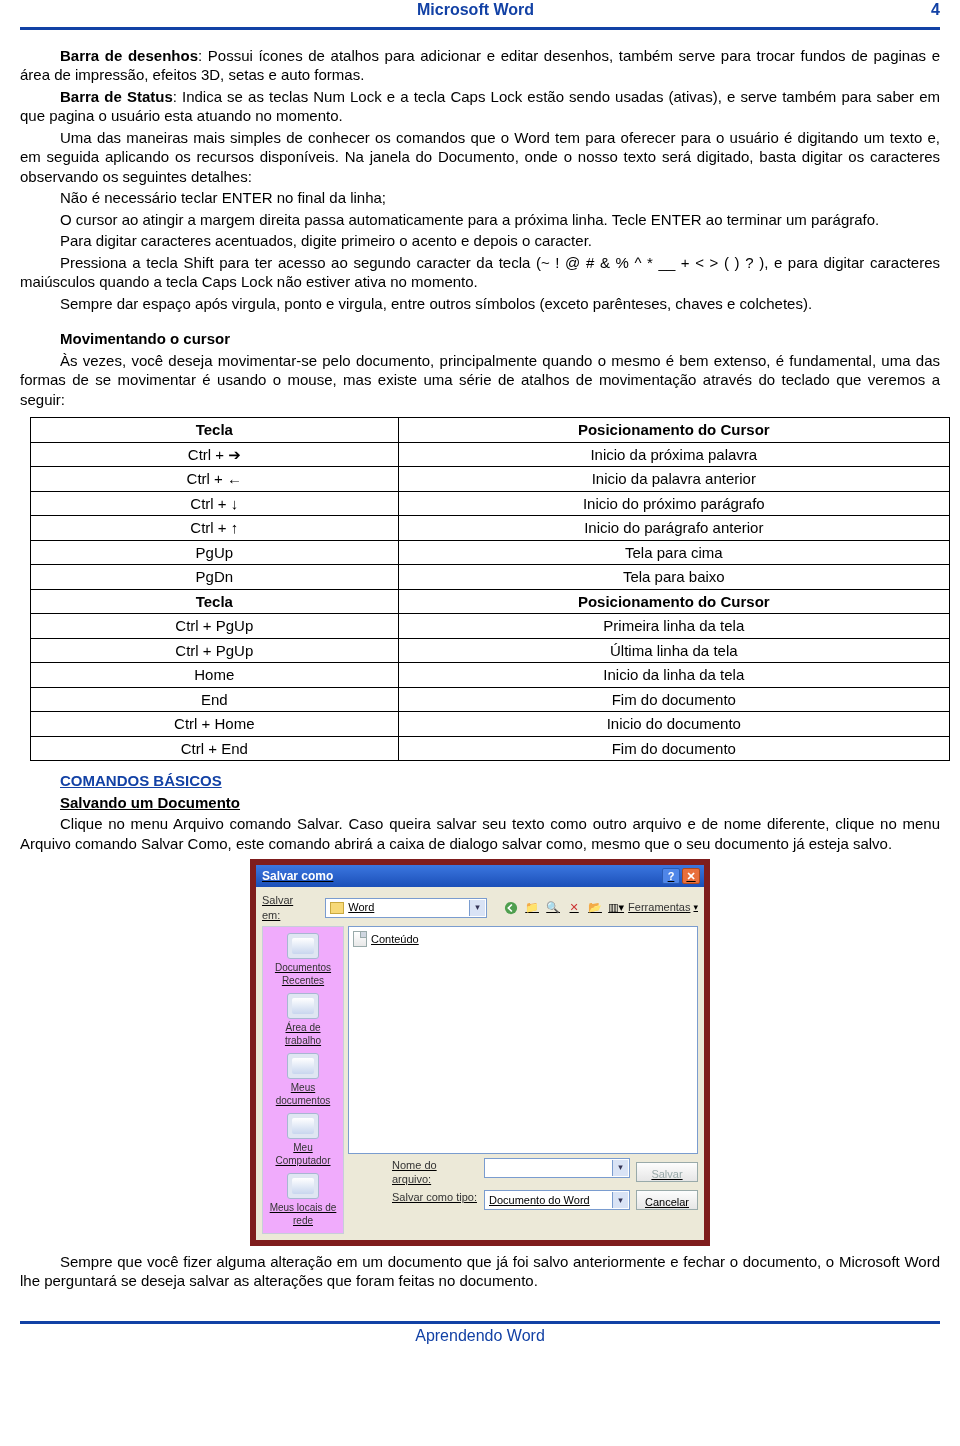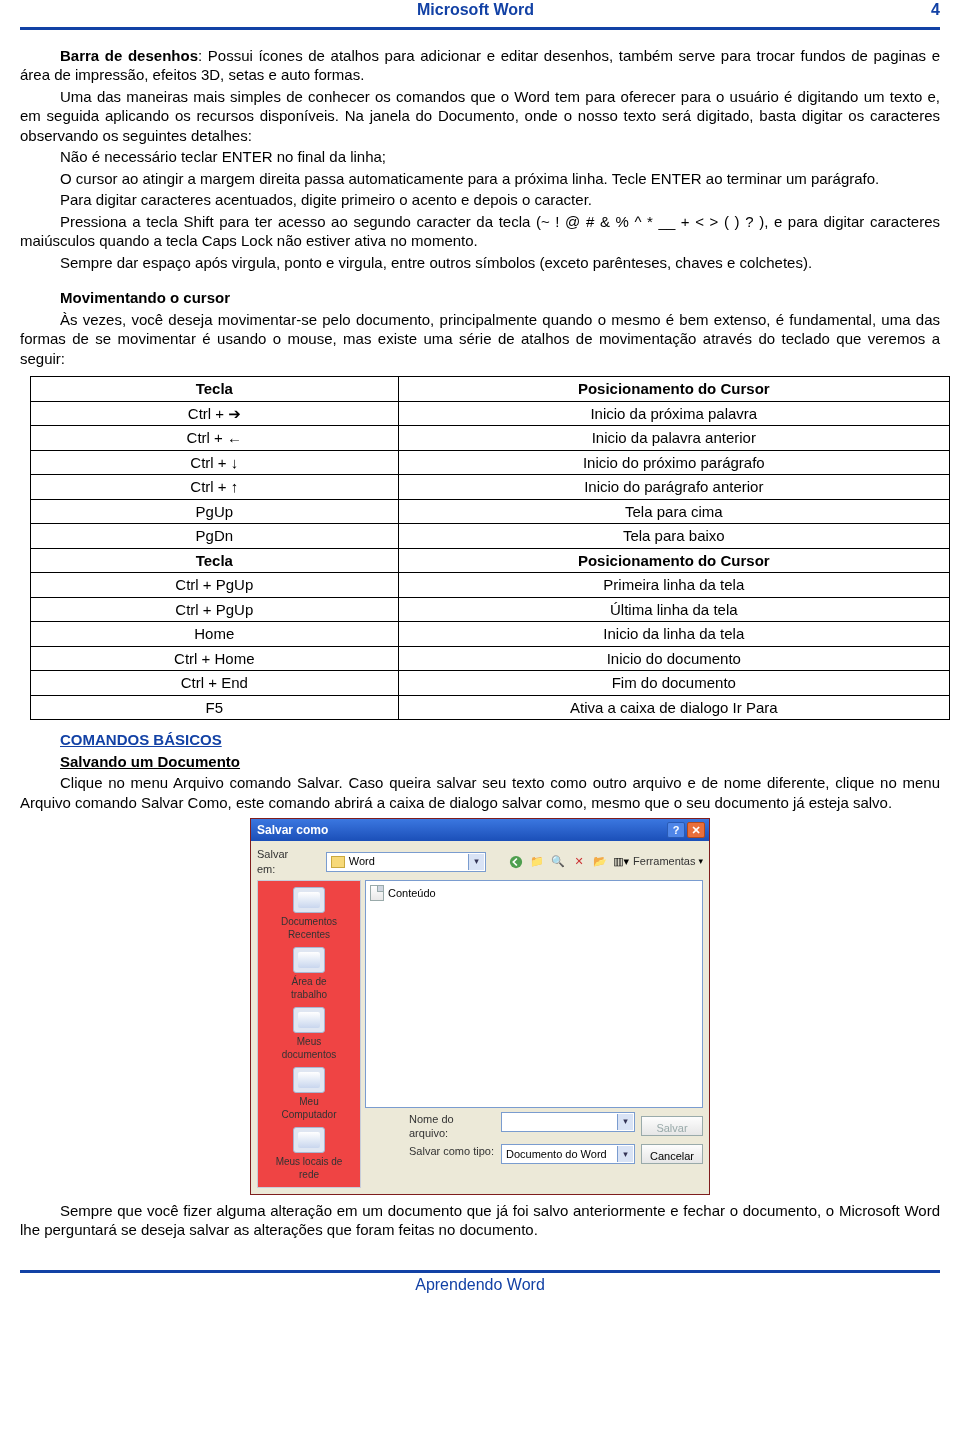--- a/index.html
+++ b/index.html
@@ -12,36 +12,36 @@
   .para { margin-bottom: 2px; text-align: justify; }
   .indent { text-indent: 40px; }
   .sp { height: 14px; }
   .bold { font-weight: bold; }
   table.keys { width: 100%; border-collapse: collapse; margin: 8px 10px 10px; }
   table.keys td { border: 1px solid #000; padding: 2px 6px; text-align: center; font-size: 15px; }
   table.keys td:first-child { width: 40%; }
   .secthdr { text-decoration: underline; color: #1241a5; font-weight: bold; }
   .subhdr { font-weight: bold; text-decoration: underline; }
   .dlg-wrap { display: flex; justify-content: center; margin: 6px 0; }
-  .dlg { width: 460px; border: 1px solid #7f1d1d; background: #ece9d8; font-size: 11px; color: #000; }
+  .dlg { width: 460px; border: 6px solid #7f1d1d; background: #ece9d8; font-size: 11px; color: #000; text-decoration: underline; }
   .dlg-titlebar { height: 22px; background: linear-gradient(#3b77e0,#1b4fb8); color: #fff; display: flex; align-items: center; padding: 0 4px; }
   .dlg-titlebar .ttl { flex: 1; font-size: 12px; font-weight: bold; padding-left: 2px; }
   .dlg-titlebar .winbtn { width: 18px; height: 16px; margin-left: 2px; background: #e96f3c; border: 1px solid #b04a1e; display: flex; align-items: center; justify-content: center; color: #fff; font-size: 11px; font-weight: bold; border-radius: 2px; }
   .dlg-titlebar .winbtn.help { background: #4f86e8; border-color: #2a5bb4; }
   .dlg-body { padding: 6px; }
-  .dlg-row { display: flex; align-items: center; gap: 21px; margin-bottom: 4px; }
+  .dlg-row { display: flex; align-items: center; gap: 15px; margin-bottom: 4px; }
   .dlg-label { font-size: 11px; color: #333; }
   .combo, .txtinput { height: 20px; background: #fff; border: 1px solid #7a9ccf; font-size: 11px; display: flex; align-items: center; padding: 0 4px; position: relative; }
   .combo .arrow { position: absolute; right: 1px; top: 1px; bottom: 1px; width: 16px; background: #d9e3f5; border-left: 1px solid #7a9ccf; display: flex; align-items: center; justify-content: center; font-size: 9px; color: #335; }
   .folder-combo .foldericon { width: 14px; height: 12px; background: #f7d978; border: 1px solid #caa93f; margin-right: 4px; }
   .toolbar-icons { display: flex; gap: 3px; align-items: center; }
   .tb { width: 18px; height: 18px; border: 1px solid transparent; display: flex; align-items: center; justify-content: center; font-size: 11px; }
   .tb.back svg { width: 14px; height: 14px; }
   .dlg-main { display: flex; gap: 4px; }
-  .places { width: 104px; background: #ef4444; border: 1px solid #c7cdd9; display: flex; flex-direction: column; align-items: center; padding: 4px 0; gap: 2px; }
+  .places { width: 82px; background: #f0abfc; border: 1px solid #c7cdd9; display: flex; flex-direction: column; align-items: center; padding: 4px 0; gap: 2px; }
   .place { width: 72px; display: flex; flex-direction: column; align-items: center; font-size: 10px; text-align: center; color: #333; padding: 2px 0; }
   .place .ico { width: 32px; height: 26px; margin-bottom: 2px; background: #dfe6f2; border: 1px solid #a8b6d2; border-radius: 3px; position: relative; }
   .place .ico::after { content:""; position:absolute; inset:4px; background: linear-gradient(#fff,#c8d6ee); border-radius: 2px; }
   .filearea { flex: 1; }
   .filelist { height: 228px; background: #fff; border: 1px solid #7a9ccf; padding: 4px; display: flex; flex-direction: column; gap: 2px; }
   .file-line { display: flex; align-items: center; gap: 4px; font-size: 11px; }
   .file-line .fico { width: 14px; height: 16px; background: linear-gradient(#fff,#e8e8e8); border: 1px solid #9aa; position: relative; }
   .file-line .fico::before { content:""; position:absolute; top:0; right:0; width:5px; height:5px; background:#cfd6e0; border-left:1px solid #9aa; border-bottom:1px solid #9aa; }
   .bottom-row { display: flex; align-items: center; gap: 6px; margin-top: 4px; }
   .bottom-row .field { flex: 1; display: flex; align-items: flex-start; gap: 6px; margin-left: 44px; }
@@ -59,20 +59,23 @@
   <span class="pgno">4</span>
 </div>
 <div class="top-rule"></div>
 
 <div class="content">
 
   <div class="para indent">
     <span class="bold">Barra de desenhos</span><span>: Possui ícones de atalhos para adicionar e editar desenhos, também serve para trocar fundos de paginas e área de impressão, efeitos 3D, setas e auto formas.</span>
   </div>
 
+  <div class="para indent">
+    <span class="bold">Barra de Status</span><span>: Indica se as teclas Num Lock e a tecla Caps Lock estão sendo usadas (ativas), e serve também para saber em que pagina o usuário esta atuando no momento.</span>
+  </div>
 
   <div class="para indent">Uma das maneiras mais simples de conhecer os comandos que o Word tem para oferecer para o usuário é digitando um texto e, em seguida aplicando os recursos disponíveis. Na janela do Documento, onde o nosso texto será digitado, basta digitar os caracteres observando os seguintes detalhes:</div>
   <div class="para indent">Não é necessário teclar ENTER no final da linha;</div>
   <div class="para indent">O cursor ao atingir a margem direita passa automaticamente para a próxima linha. Tecle ENTER ao terminar um parágrafo.</div>
   <div class="para indent">Para digitar caracteres acentuados, digite primeiro o acento e depois o caracter.</div>
   <div class="para indent">Pressiona a tecla Shift para ter acesso ao segundo caracter da tecla (~ ! @ # &amp; % ^ * __ + &lt; &gt; ( ) ? ), e para digitar caracteres maiúsculos quando a tecla Caps Lock não estiver ativa no momento.</div>
   <div class="para indent">Sempre dar espaço após virgula, ponto e virgula, entre outros símbolos (exceto parênteses, chaves e colchetes).</div>
 
   <div class="sp"></div>
 
@@ -121,30 +124,30 @@
         </tr>
         <tr>
           <td>Ctrl + PgUp</td>
           <td>Última linha da tela</td>
         </tr>
         <tr>
           <td>Home</td>
           <td>Inicio da linha da tela</td>
         </tr>
         <tr>
+          <td>End</td>
+          <td>Fim do documento</td>
+        </tr>
+        <tr>
           <td>Ctrl + Home</td>
           <td>Inicio do documento</td>
         </tr>
         <tr>
           <td>Ctrl + End</td>
           <td>Fim do documento</td>
-        </tr>
-        <tr>
-          <td>F5</td>
-          <td>Ativa a caixa de dialogo Ir Para</td>
         </tr>
       </tbody>
   </table>
 
   <div class="para indent">
     <span class="secthdr">COMANDOS BÁSICOS</span>
   </div>
   <div class="para indent">
     <span class="subhdr">Salvando um Documento</span>
   </div>

